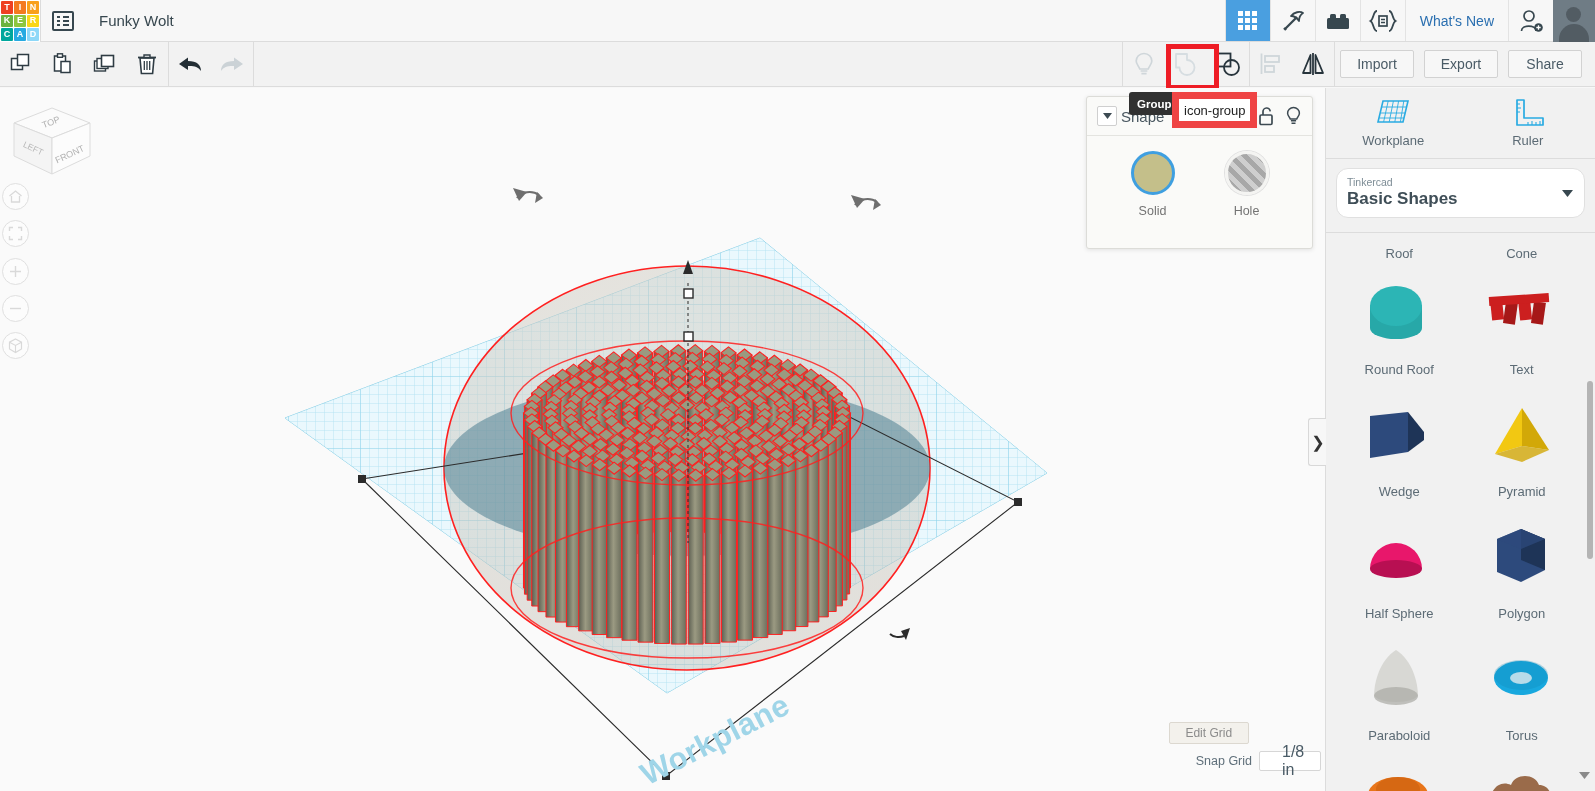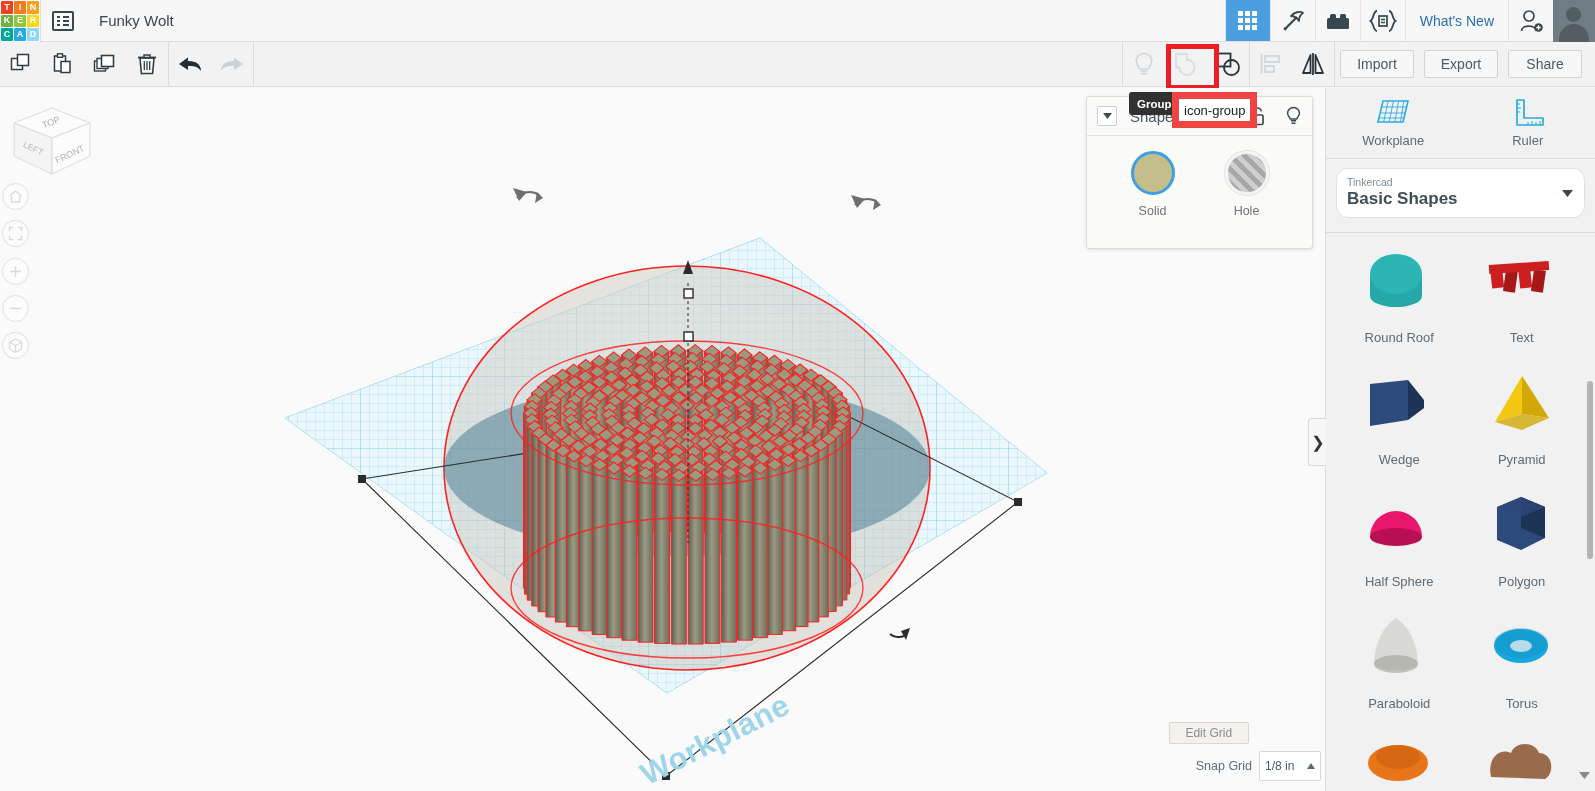--- a/index.html
+++ b/index.html
@@ -76,30 +76,30 @@
   .navbtn svg { opacity: .35; }
   .wp-label { position: absolute; color: #9fd5e8; font-size: 31px; font-weight: bold;
     transform: rotate(-27deg); letter-spacing: .5px; user-select: none; }
 
   .grid-foot { position: absolute; right: 4px; }
   .editgrid { width: 80px; height: 22px; background: #f3f1ec; border: 1px solid #dcd8d0;
     border-radius: 2px; font-size: 12px; color: #8b8b8b; display: flex;
     align-items: center; justify-content: center; cursor: pointer; }
   .snaprow { display: flex; align-items: center; gap: 7px; margin-top: 7px; }
   .snaplbl { font-size: 12.5px; color: #5f6f7a; margin-left: 27px; }
-  .snapsel { width: 62px; height: 30px; background: #fff; border: 1px solid #d6d6d6;
-    border-radius: 2px; font-size: 12px; color: #4a5b66; display: flex;
-    align-items: center; padding: 0 5px; justify-content: space-between; cursor: pointer; }
+  .snapsel { width: 62px; height: 20px; background: #fff; border: 1px solid #d6d6d6;
+    border-radius: 2px; font-size: 16px; color: #4a5b66; display: flex;
+    align-items: center; padding: 0 22px; justify-content: space-between; cursor: pointer; }
 
   
   .shape-panel { position: absolute; left: 1086px; top: 96px; width: 227px; height: 153px;
     background: #fafaf8; border: 1px solid #dcdcd8; border-radius: 3px;
     box-shadow: 0 1px 4px rgba(0,0,0,.10); }
   .sp-head { height: 39px; border-bottom: 1px solid #e4e4e0; display: flex;
-    align-items: center; padding: 0 10px; gap: 13px; }
+    align-items: center; padding: 0 10px; gap: 4px; }
   .sp-caret { width: 20px; height: 20px; border: 1px solid #cfcfcf; border-radius: 2px;
     background: #fff; display: flex; align-items: center; justify-content: center; cursor: pointer; }
   .sp-title { font-size: 15px; color: #48565f; flex: 1; }
   .sp-body { display: flex; justify-content: center; gap: 28px; padding-top: 15px; }
   .sp-opt { width: 66px; text-align: center; cursor: pointer; }
   .swatch { width: 44px; height: 44px; border-radius: 50%; margin: 0 auto 6px; }
   .swatch.solid { background: #c4bf8a; border: 3px solid #3f9fe0; }
   .swatch.hole { background: repeating-linear-gradient(45deg,#cfcfcf 0 5px,#a8a8a8 5px 10px);
     border: 3px solid #f4f4f2; box-shadow: 0 0 0 1px #e0e0e0; }
   .sp-opt span { font-size: 12.5px; color: #737373; }
@@ -1335,20 +1335,28 @@
         <div class="sub">Tinkercad</div>
         <div class="main">Basic Shapes</div>
         <svg class="car" width="11" height="7" viewBox="0 0 11 7">
           <polygon points="0,0 11,0 5.5,7" fill="#37474f"></polygon>
         </svg>
       </div>
     </div>
 
     <div class="shape-grid">
 
+      <div class="sg-inner" id="top-labels" style="padding-top:0;">
+        <div class="sg-cell" style="height:32px; padding-bottom:4px;">
+          <div class="cap">Roof</div>
+        </div>
+        <div class="sg-cell" style="height:32px; padding-bottom:4px;">
+          <div class="cap">Cone</div>
+        </div>
+      </div>
       <div class="sg-inner" id="shape-cells">
           <div class="sg-cell">
             <div class="thumb">
               <svg width="78" height="70" viewBox="0 0 78 70">
                 <path d="M10 50 L10 28 A29 22 0 0 1 62 28 L62 50 A26 11 0 0 1 10 50 Z" fill="#2cb5b5"></path>
                 <path d="M10 50 A26 11 0 0 0 62 50 L62 28 A29 22 0 0 0 10 28 Z" fill="#1f8f8f" opacity="0.35"></path>
                 <ellipse cx="36" cy="28" rx="26" ry="20" fill="#2cb5b5"></ellipse>
               </svg>
             </div>
             <div class="cap">Round Roof</div>

